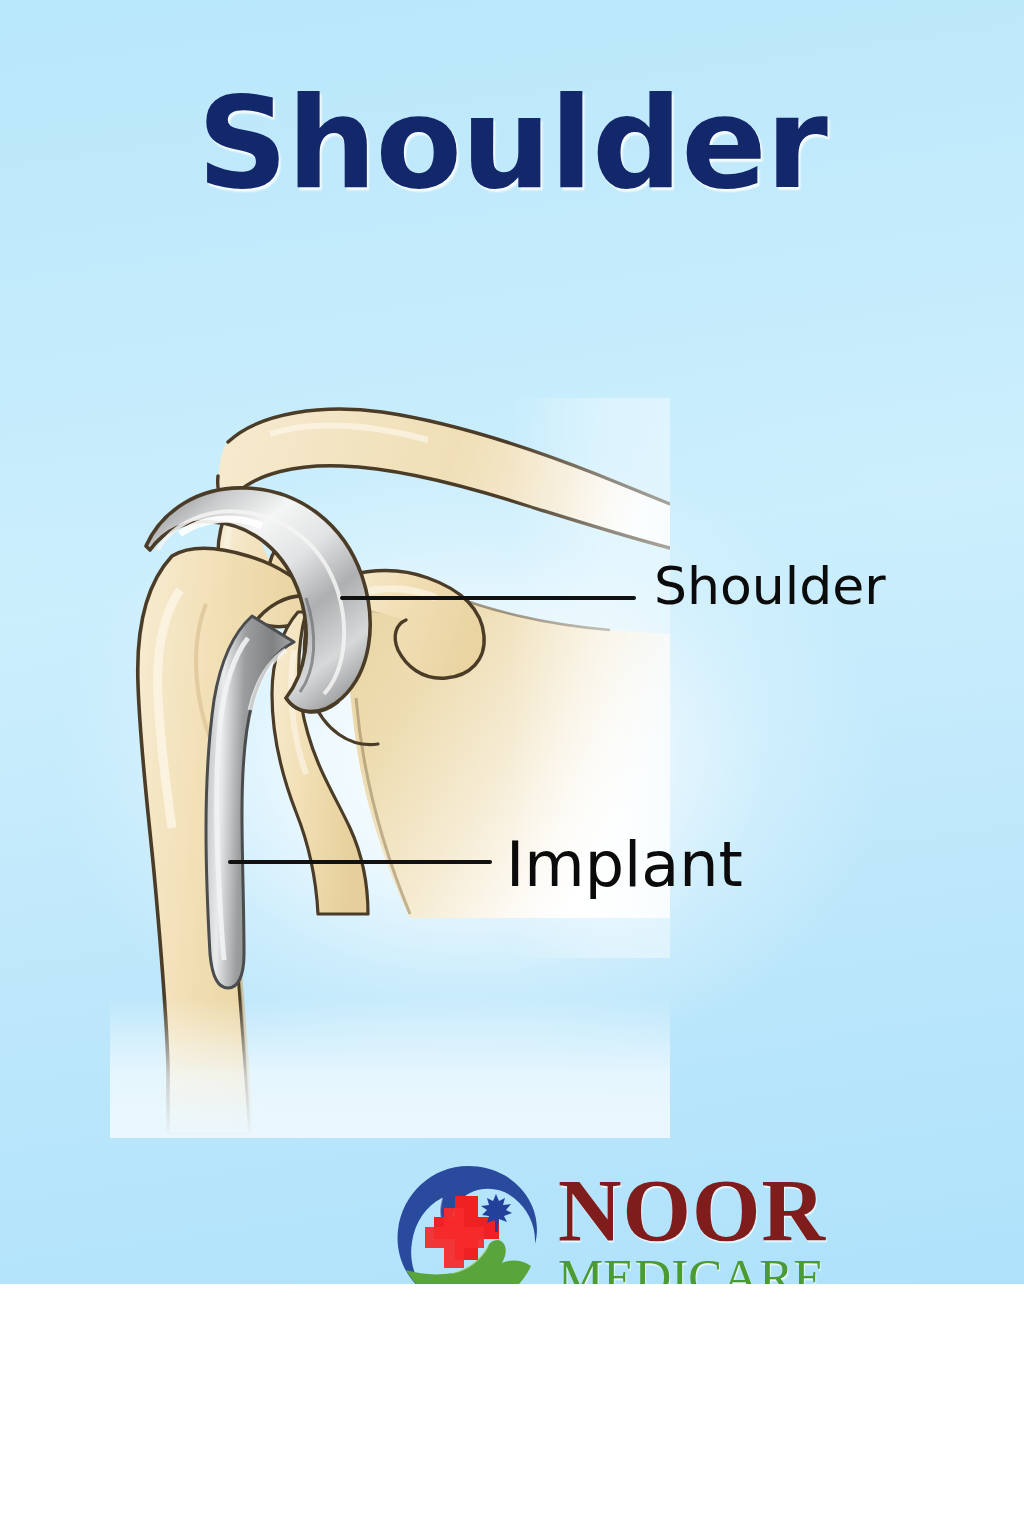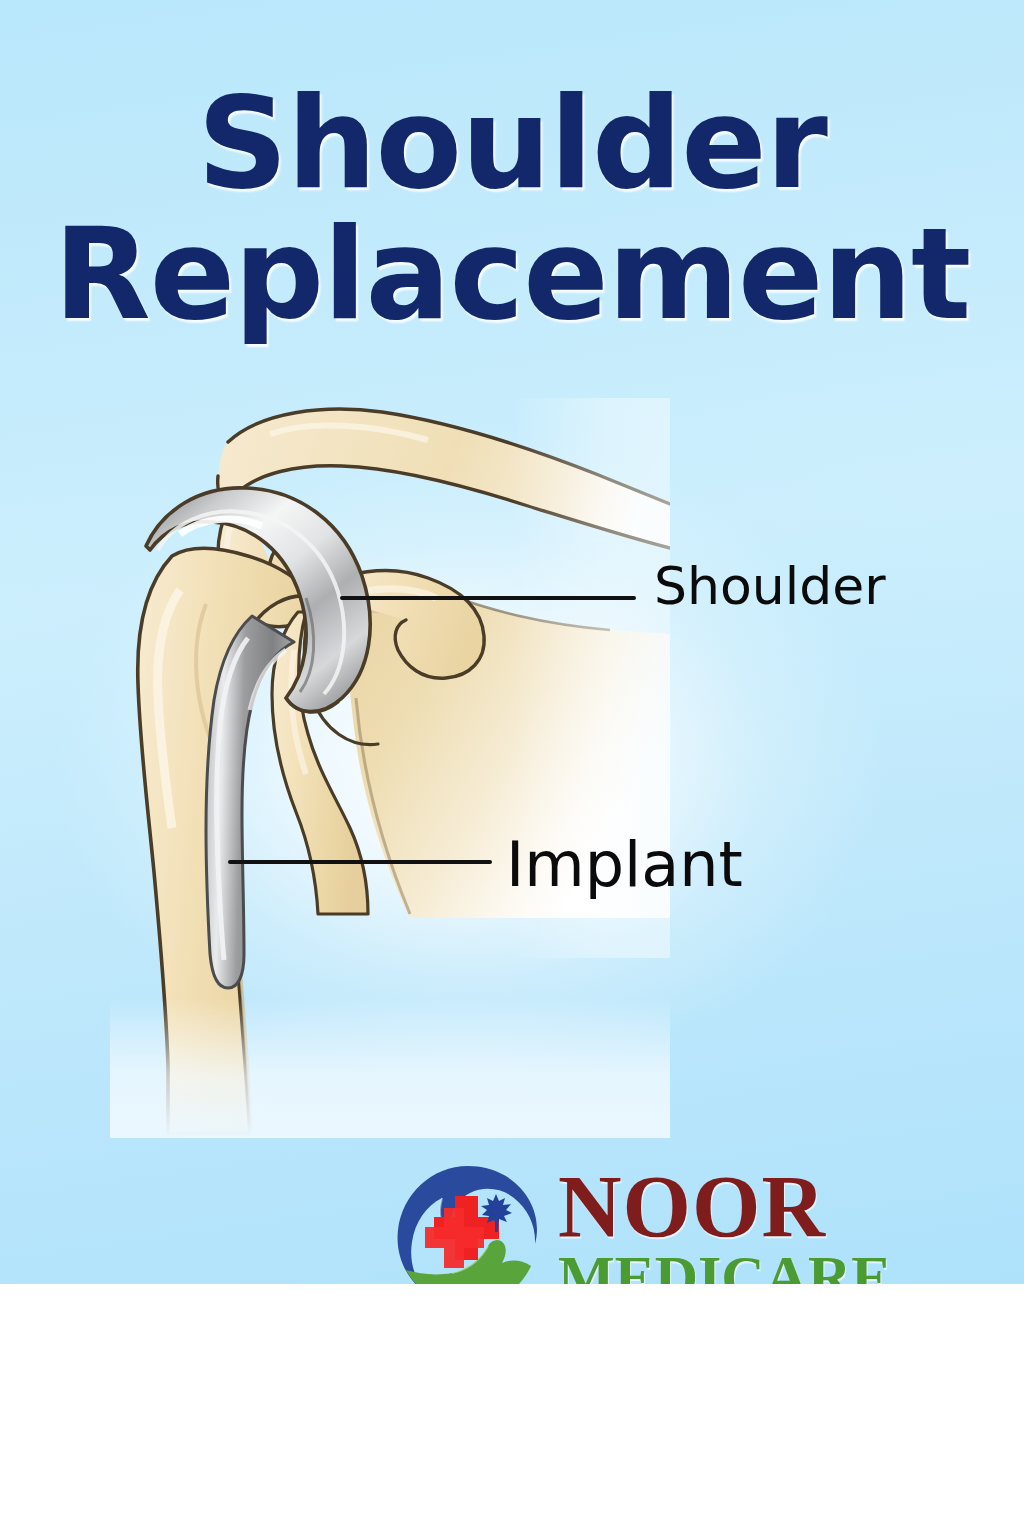--- a/index.html
+++ b/index.html
@@ -133,22 +133,22 @@
   .logo-word-noor {
     font-family: "Liberation Serif", serif;
     font-weight: bold;
     font-size: 88px;
     color: #7f1d1d;
     letter-spacing: 1px;
     text-shadow: 1px 2px 1px rgba(255,255,255,0.7);
   }
   .logo-word-medicare {
     font-family: "Liberation Serif", serif;
-    font-weight: bold;
-    font-size: 60px;
+    font-weight: normal;
+    font-size: 51px;
     color: #4a9b32;
     letter-spacing: 0px;
     margin-top: 2px;
     text-shadow: 1px 2px 1px rgba(255,255,255,0.7);
   }
 
   .footer-white {
     position: absolute;
     left: 0;
     top: 1408px;
@@ -159,21 +159,20 @@
 </style>
 </head>
 <body>
 
 <div id="poster">
 
   <div class="bg-panel"></div>
 
   <div class="title-block">
     <span class="title-line title-line-1">Shoulder</span>
-    <span class="title-line title-line-2">Replacement</span>
   </div>
 
   <div class="illustration">
     <svg viewBox="0 0 560 740" xmlns="http://www.w3.org/2000/svg">
       <defs>
         <linearGradient id="boneG" x1="0" y1="0" x2="1" y2="0.3">
           <stop offset="0%" stop-color="#f7ecd2"></stop>
           <stop offset="35%" stop-color="#f3e2bb"></stop>
           <stop offset="70%" stop-color="#ecd8a8"></stop>
           <stop offset="100%" stop-color="#e6cf9c"></stop>

